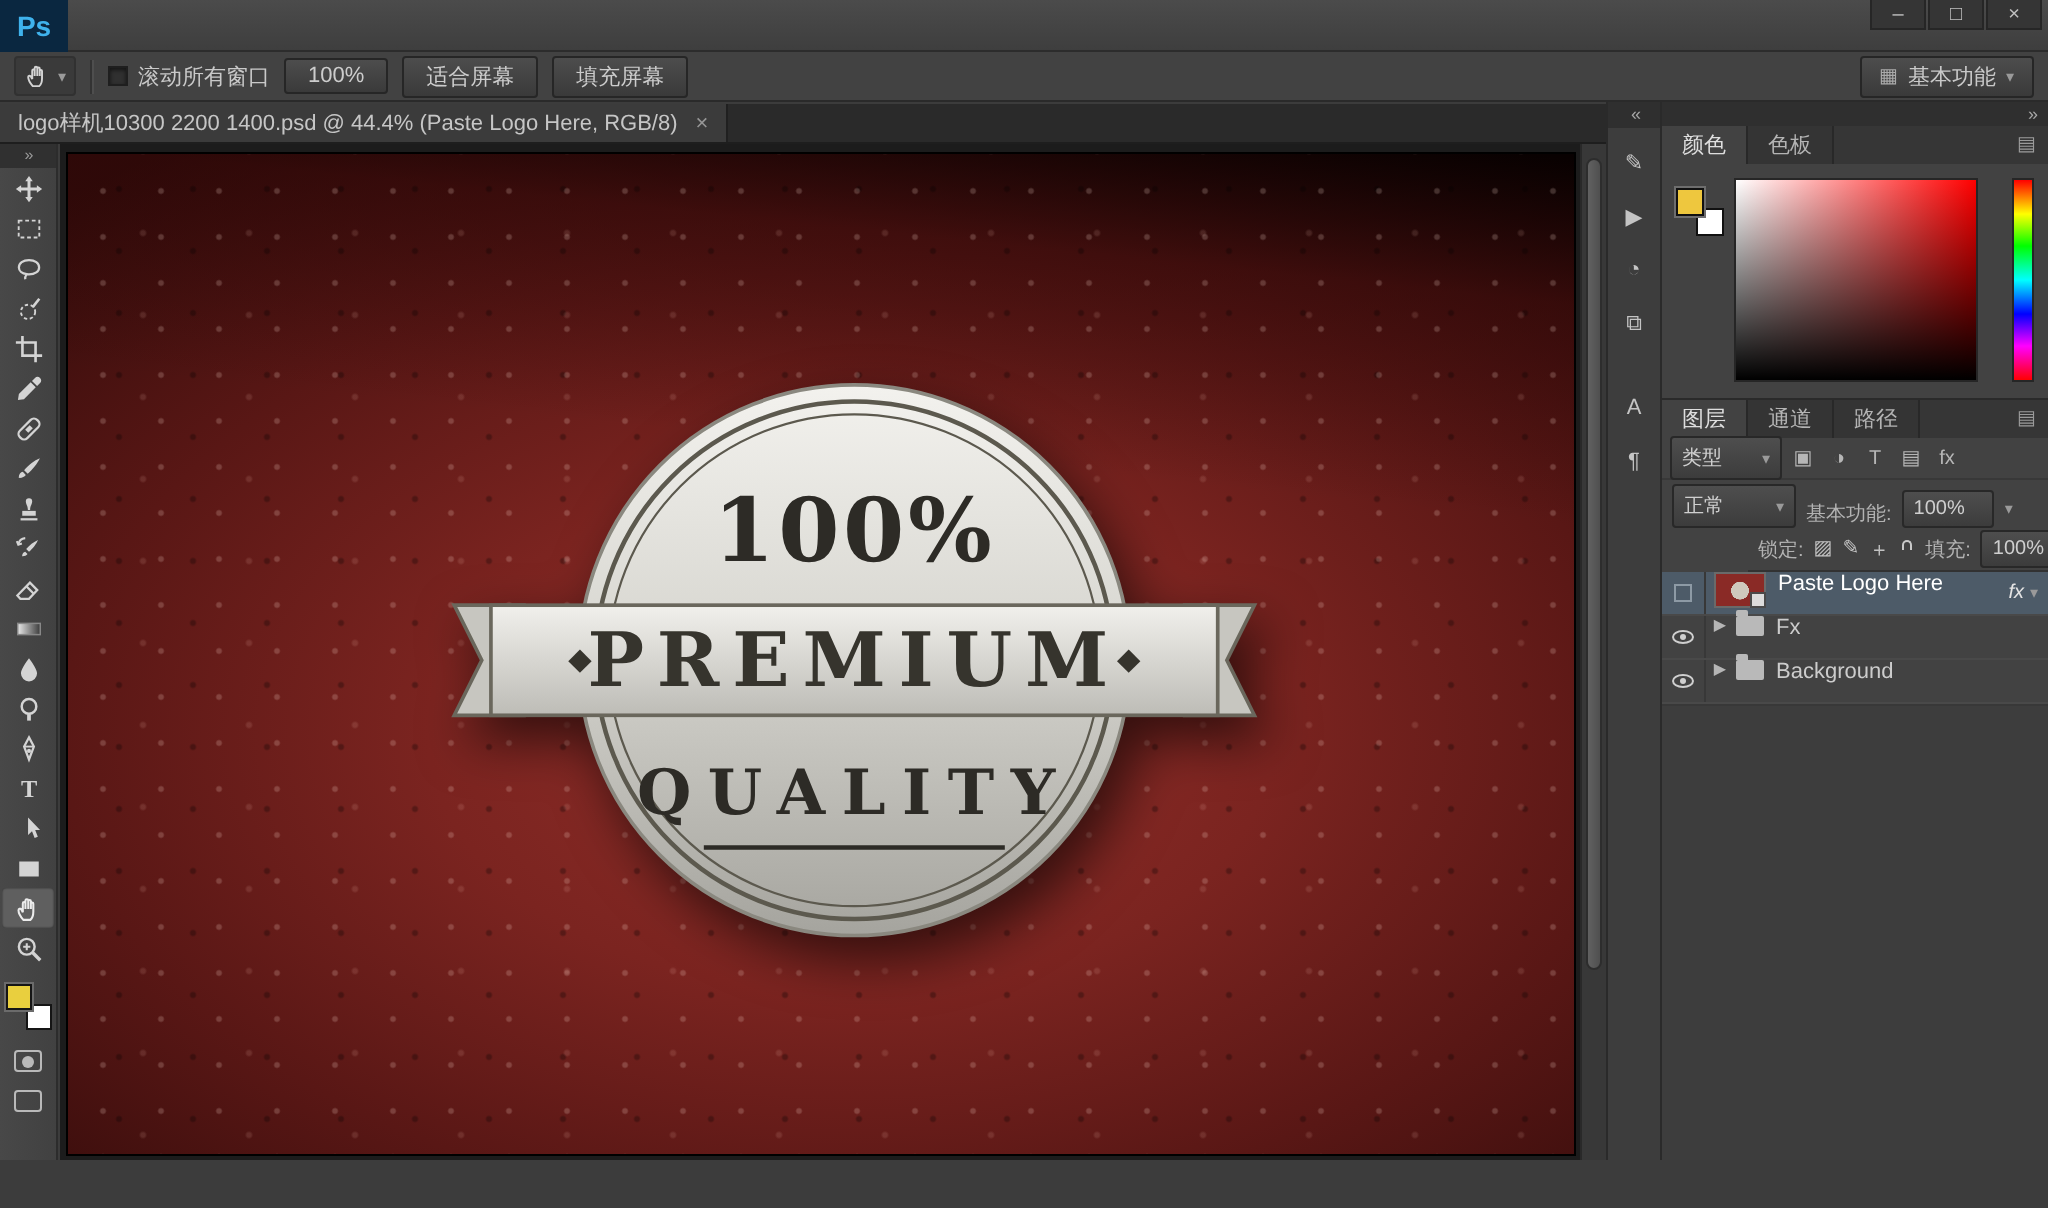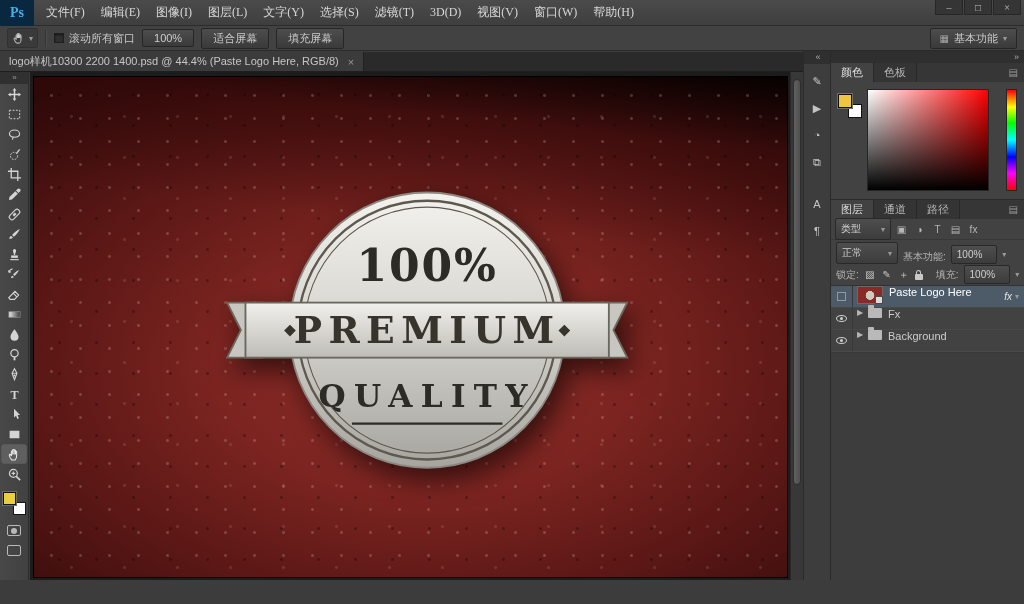--- a/index.html
+++ b/index.html
@@ -2,21 +2,21 @@
 <html><head>
 <meta charset="utf-8">
 <style>
   * { margin:0; padding:0; box-sizing:border-box; cursor:default; user-select:none; }
   body { background:#222; font-family:"Liberation Sans","DejaVu Sans",sans-serif; }
   .app { position:relative; width:1024px; height:604px; background:#3c3c3c; overflow:hidden; color:#d6d6d6; }
 
   
   .menubar { position:absolute; top:0; left:0; right:0; height:26px;
     background:linear-gradient(#4b4b4b,#3e3e3e); border-bottom:1px solid #2c2c2c;
-    display:flex; align-items:center; font-size:12px;font-family:Liberation Serif, serif; }
+    display:flex; align-items:center; font-size:12px; }
   .ps-logo { width:34px; height:26px; background:#0a2740; color:#3fb2ec; font-weight:bold;
     font-size:14px; display:flex; align-items:center; justify-content:center; }
   .menus { display:flex; height:100%; align-items:center; margin-left:4px; }
   .menu { padding:0 8px; color:#d8d8d8; }
   .win-controls { margin-left:auto; display:flex; gap:1px; margin-right:3px; align-self:flex-start; }
   .win-btn { width:28px; height:15px; display:flex; align-items:center; justify-content:center;
     color:#c0c0c0; font-size:10px; background:#353535; border:1px solid #262626; border-top:none; }
 
   
   .optionsbar { position:absolute; top:26px; left:0; right:0; height:25px; background:#424242;
@@ -123,21 +123,21 @@
   .dd { display:flex; align-items:center; justify-content:space-between; gap:20px;
     background:linear-gradient(#4e4e4e,#3c3c3c); border:1px solid #282828; border-radius:2px;
     font-size:10px; color:#cfcfcf; padding:3px 5px; }
   .filter-dd { width:56px; }
   .f-icon { width:15px; text-align:center; color:#b6b6b6; font-size:10px; }
   .blend-row { height:24px; display:flex; align-items:flex-end; gap:5px; padding:0 5px; }
   .blend-dd { width:62px; }
   .val-dd { width:46px; }
   .lbl { font-size:10px; color:#b2b2b2; white-space:nowrap; }
   .lock-row { height:22px; display:flex; align-items:center; gap:5px; padding:0 5px;
-    border-bottom:1px solid #323232; }
+    border-bottom:1px solid #323232;margin-left:43px; }
   .lock-ico { color:#c3c3c3; font-size:10px; width:12px; text-align:center; }
   .lock { width:8px; height:6px; background:#c9c9c9; position:relative; margin-top:4px; border-radius:1px; }
   .lock:before { content:""; position:absolute; left:1.5px; top:-4px; width:3px; height:4px;
     border:1px solid #c9c9c9; border-bottom:none; border-radius:3px 3px 0 0; }
 
   .layer-list { flex:1; background:#3d3d3d; overflow:hidden; }
   .lrow { height:22px; display:flex; background:#424242;
     border-bottom:1px solid #494949; box-shadow:0 1px 0 #383838; font-size:11px; color:#cccccc; }
   .lrow.selected { background:#4d5b68; color:#ffffff; }
   .eye-cell { width:22px; height:100%; display:flex; align-items:center; justify-content:center;
@@ -169,33 +169,20 @@
     background:linear-gradient(135deg,#ffd23c 0 54%,#e8442a 54% 76%,#2a6fe8 76%); }
   .stock-id { margin-left:auto; color:#9c9c9c; font-size:11px; letter-spacing:.3px; }
 </style>
 </head>
 <body>
 
 <div class="app">
 
   <header class="menubar">
     <div class="ps-logo">Ps</div>
-    <nav class="menus">
-      <span class="menu">文件(F)</span>
-      <span class="menu">编辑(E)</span>
-      <span class="menu">图像(I)</span>
-      <span class="menu">图层(L)</span>
-      <span class="menu">文字(Y)</span>
-      <span class="menu">选择(S)</span>
-      <span class="menu">滤镜(T)</span>
-      <span class="menu">3D(D)</span>
-      <span class="menu">视图(V)</span>
-      <span class="menu">窗口(W)</span>
-      <span class="menu">帮助(H)</span>
-    </nav>
     <div class="win-controls">
       <span class="win-btn">–</span>
       <span class="win-btn">□</span>
       <span class="win-btn">×</span>
     </div>
   </header>
 
   <div class="optionsbar">
     <div class="tool-preview">
       <svg viewBox="0 0 16 16" width="14" height="14">

